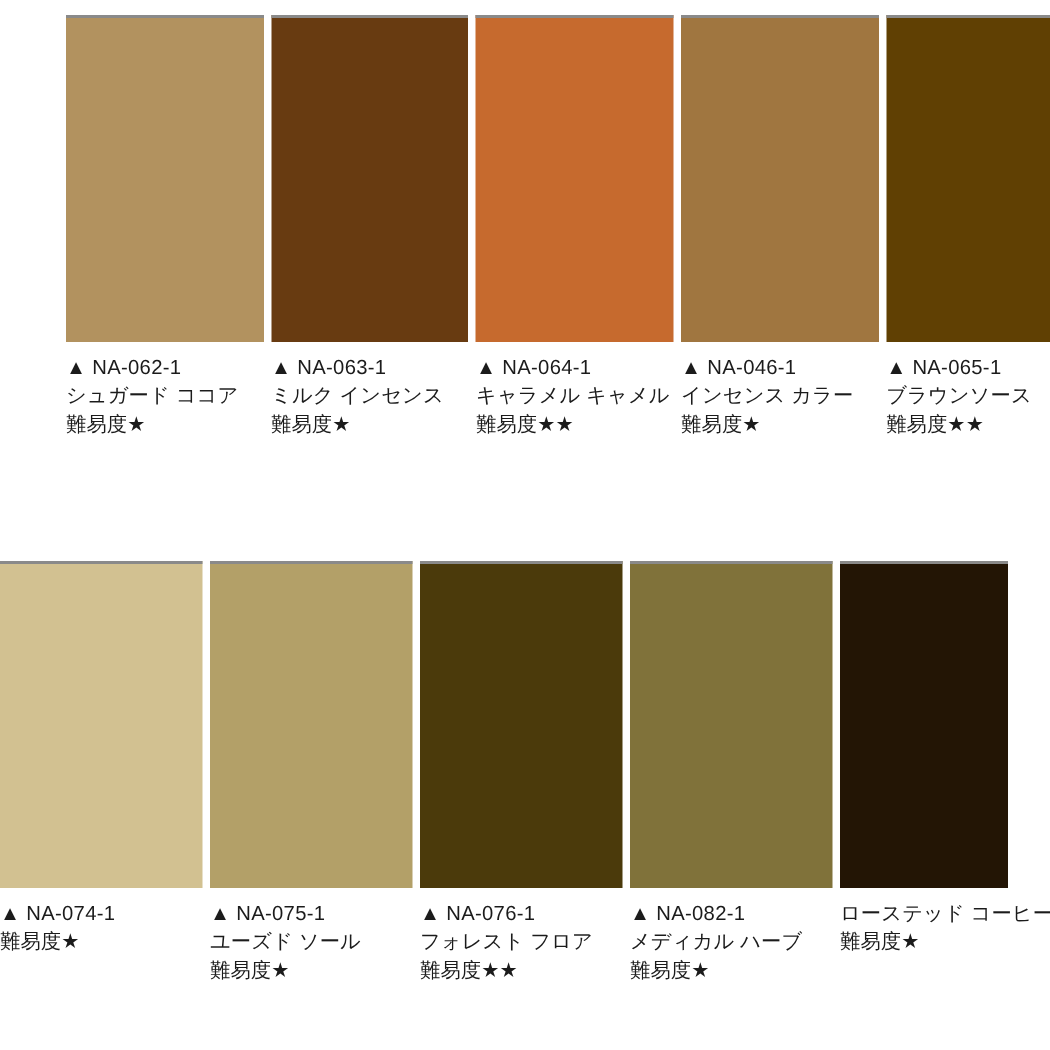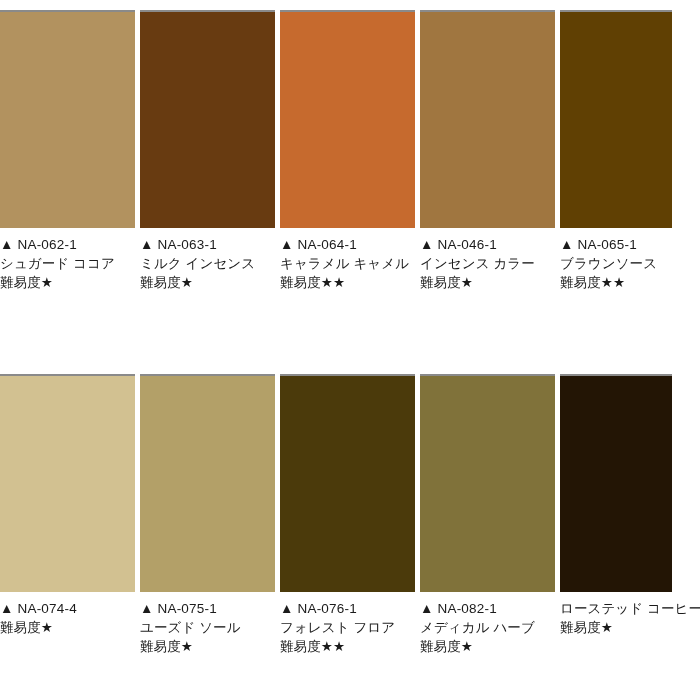--- a/index.html
+++ b/index.html
@@ -23,21 +23,21 @@
   }
 
   .swatch-row {
     display: flex;
     flex-direction: row;
     align-items: flex-start;
     width: 700px;
     box-sizing: border-box;
   }
 
-  .row-1 { margin-top: 10px; }
+  .row-1 { margin-top: 10px; padding-left: 44px; }
   .row-2 { margin-top: 82px; }
 
   .swatch-cell {
     width: 135px;
     margin-right: 5px;
     box-sizing: border-box;
   }
   .swatch-cell:last-child {
     width: 112px;
     margin-right: 0;
@@ -128,21 +128,21 @@
       </div>
     </div>
 
   </div>
 
   <div class="swatch-row row-2">
 
     <div class="swatch-cell">
       <div class="chip" style="background-color: rgb(210, 193, 145); border-top-color: rgb(138, 138, 138);"></div>
       <div class="caption" style="color: rgb(27, 27, 27);">
-        <div class="code-line">▲ NA-074-4</div>
+        <div class="code-line">▲ NA-074-1</div>
         <div class="diff-line">難易度★</div>
       </div>
     </div>
 
     <div class="swatch-cell">
       <div class="chip" style="background-color: rgb(179, 160, 104); border-top-color: rgb(138, 138, 138);"></div>
       <div class="caption" style="color: rgb(27, 27, 27);">
         <div class="code-line">▲ NA-075-1</div>
         <div class="name-line">ユーズド ソール</div>
         <div class="diff-line">難易度★</div>

